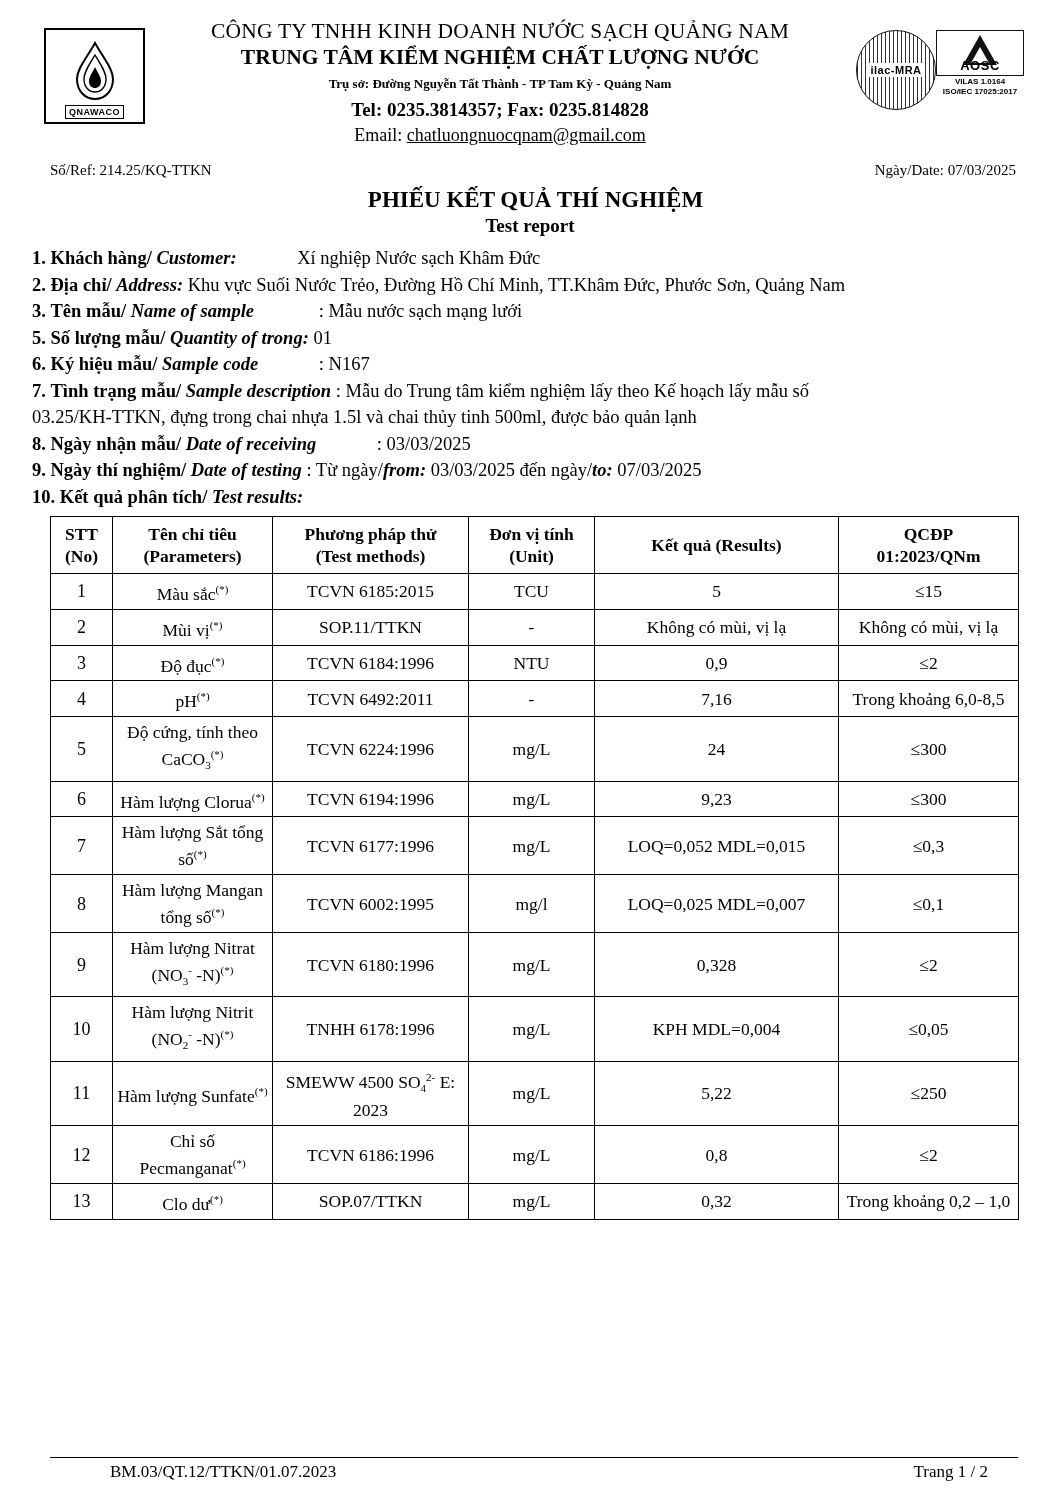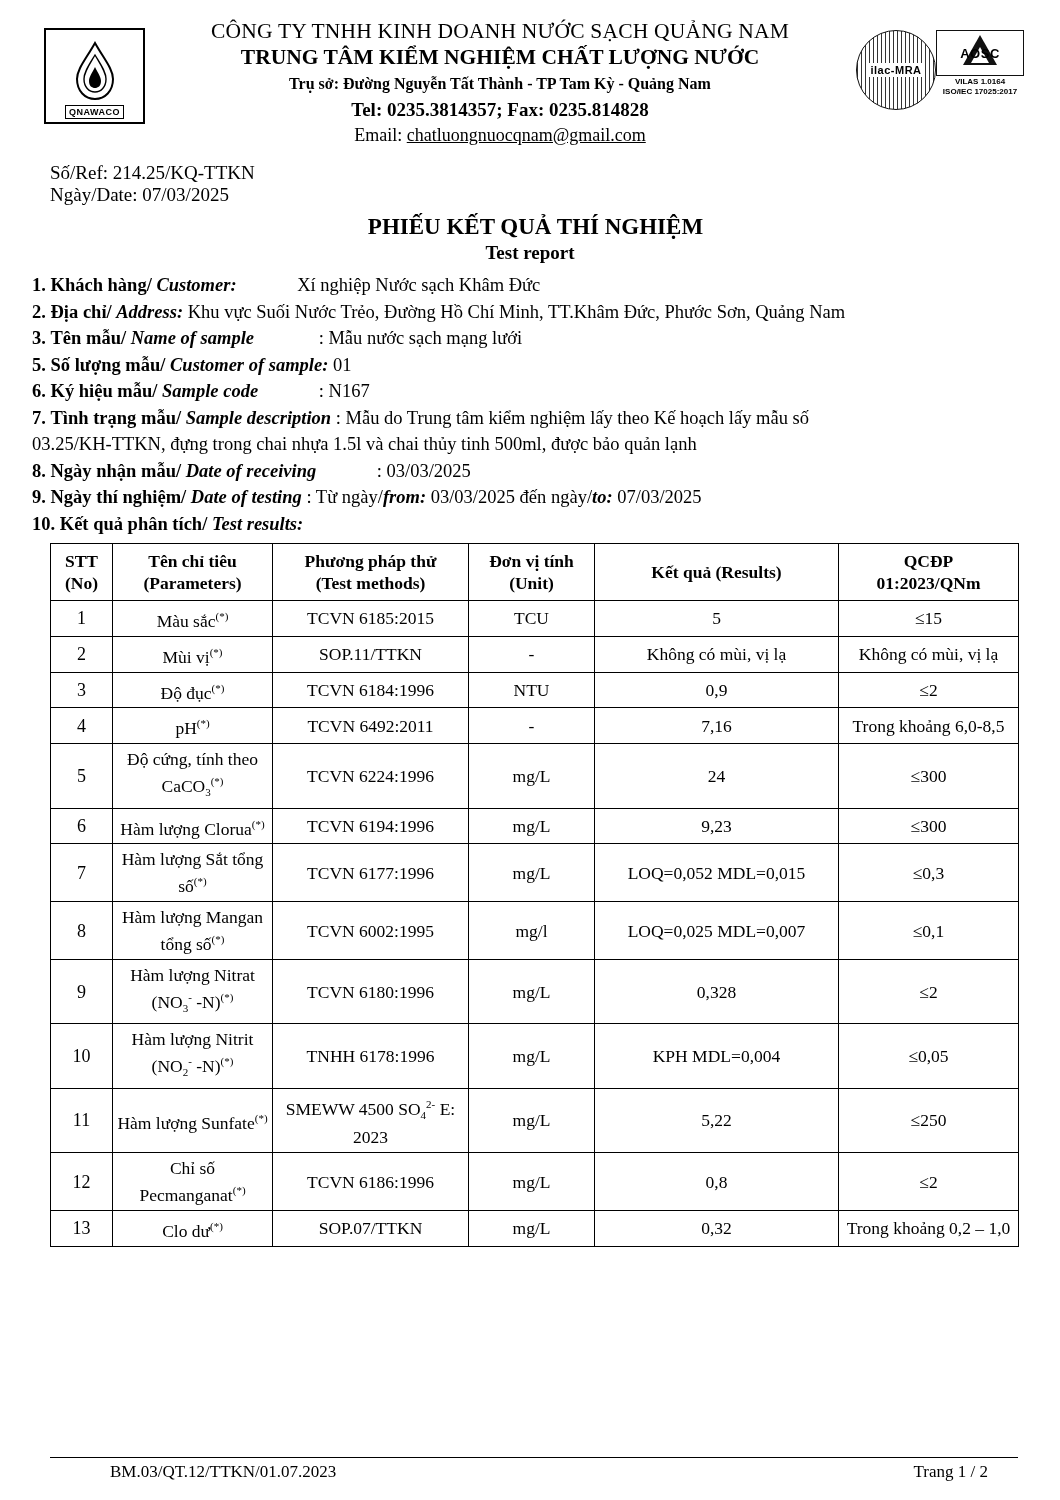--- a/index.html
+++ b/index.html
@@ -68,21 +68,21 @@
     font-size: 21.5px;
     letter-spacing: .2px;
     line-height: 26px;
   }
   .head-line2 {
     font-size: 21.5px;
     font-weight: bold;
     line-height: 27px;
   }
   .head-line3 {
-    font-size: 16px;
+    font-size: 13px;
     font-weight: bold;
     line-height: 26px;
   }
   .head-line4 {
     font-size: 19px;
     font-weight: bold;
     line-height: 26px;
   }
   .head-line5 {
     font-size: 18px;
@@ -154,33 +154,32 @@
     border-left: 9px solid transparent;
     border-right: 9px solid transparent;
     border-bottom: 16px solid #fff;
   }
   .aosc-label {
     position: relative;
     z-index: 2;
     font-size: 13px;
     font-weight: bold;
     letter-spacing: .5px;
-    margin-bottom: 14px;
+    margin-bottom: 2px;
     background: rgba(255,255,255,.0);
   }
   .aosc-sub1 { font-size: 8px; font-weight: bold; line-height: 10px; margin-top: 1px; }
   .aosc-sub2 { font-size: 8px; font-weight: bold; line-height: 10px; }
 
   
   .refrow {
     display: flex;
     justify-content: space-between;
     padding: 12px 44px 0 50px;
-    font-size: 19px;
-    flex-direction: column;
+    font-size: 15px;
   }
 
   
   .title-main {
     text-align: center;
     font-size: 23px;
     font-weight: bold;
     margin-top: 8px;
     padding-left: 11px;
   }
@@ -323,21 +322,21 @@
       <span class="lbl">3.</span>
       <span class="lbl">Tên mẫu/</span>
       <span class="it">Name of sample</span>
       <span class="name-val">: Mẫu nước sạch mạng lưới</span>
     </div>
 
 
     <div class="info-line">
       <span class="lbl">5.</span>
       <span class="lbl">Số lượng mẫu/</span>
-      <span class="it">Customer of sample:</span>
+      <span class="it">Quantity of trong:</span>
       <span>01</span>
     </div>
 
     <div class="info-line">
       <span class="lbl">6.</span>
       <span class="lbl">Ký hiệu mẫu/</span>
       <span class="it">Sample code</span>
       <span class="code-val">: N167</span>
     </div>
 

